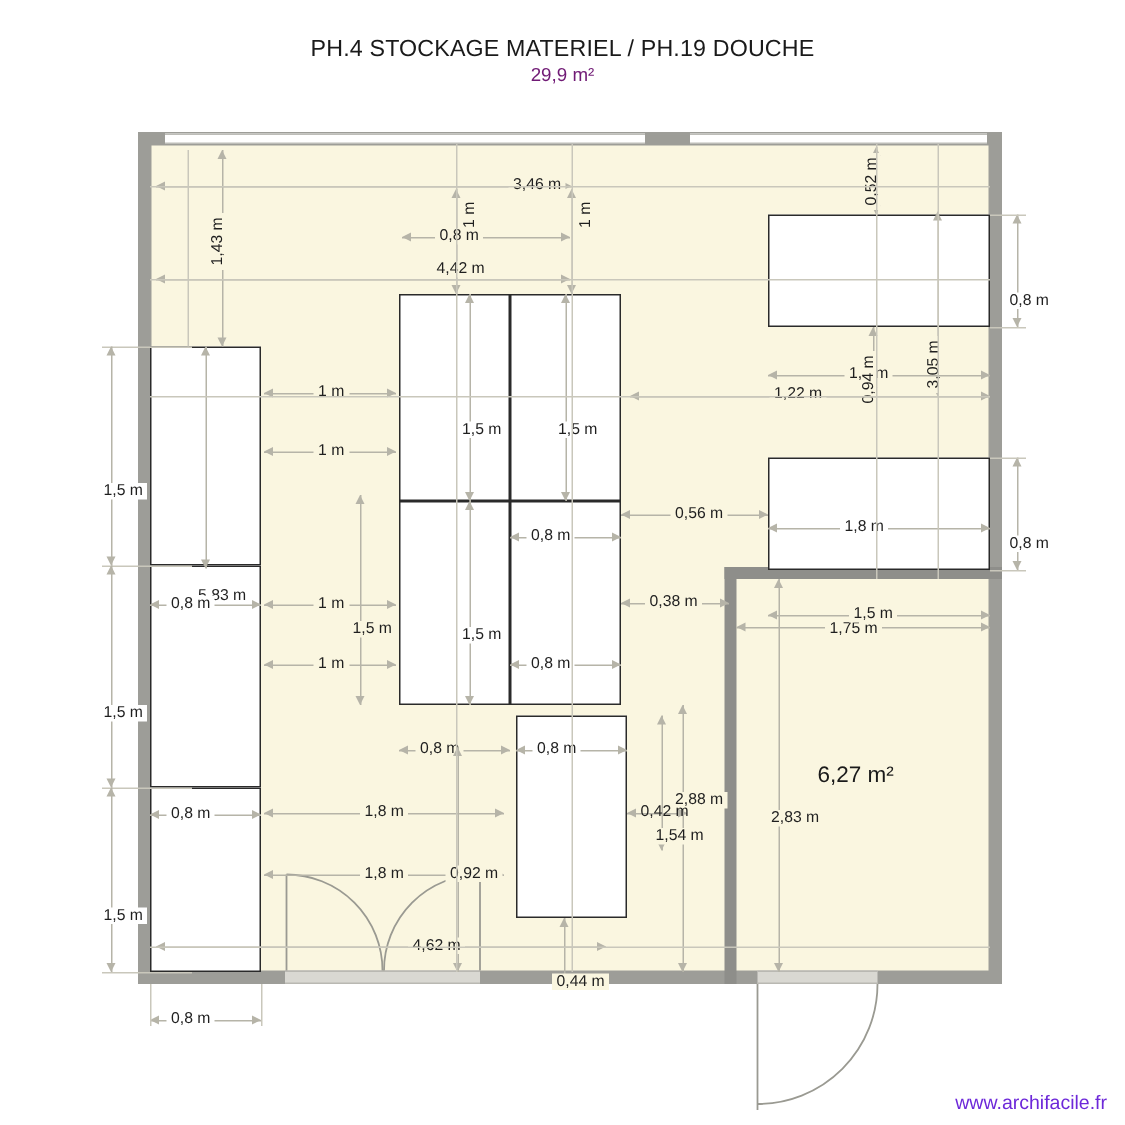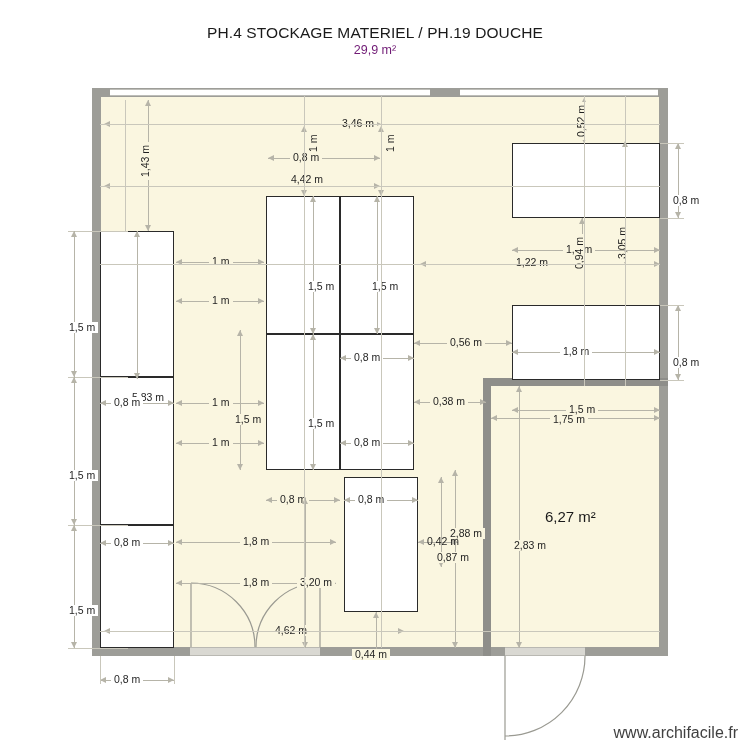--- a/index.html
+++ b/index.html
@@ -38,22 +38,22 @@
     top: 43px;
     width: 750px;
     text-align: center;
     font-size: 12.5px;
     color: #701a75;
   }
   .footer {
     position: absolute;
     right: 12px;
     bottom: 8px;
-    font-size: 16px;
-    color: #404040;
+    font-size: 13px;
+    color: #6d28d9;
   }
 
   
   #plan {
     position: absolute;
     left: 0;
     top: 0;
     width: 750px;
     height: 750px;
   }
@@ -363,33 +363,33 @@
 
     <div class="area-label" style="left:545px; top:508px;">6,27 m²</div>
 
     <div class="dim-h" style="left:176px; top:542px; width:160px;"></div>
     <div class="dim-txt" style="left:240px; top:536px;">1,8 m</div>
 
     <div class="dim-h" style="left:176px; top:583px; width:160px;"></div>
     <div class="dim-txt" style="left:240px; top:577px;">1,8 m</div>
 
     <div class="dim-v" style="left:305px; top:498px; height:150px;"></div>
-    <div class="dim-txt" style="left:297px; top:577px;">3,20 m</div>
+    <div class="dim-txt" style="left:297px; top:577px;">0,92 m</div>
 
     <div class="dim-h" style="left:104px; top:631px; width:300px;"></div>
     <div class="dim-txt" style="left:272px; top:625px;">4,62 m</div>
 
     <div class="dim-v" style="left:376px; top:612px; height:44px;"></div>
-    <div class="dim-txt" style="left:352px; top:649px;">0,44 m</div>
+    <div class="dim-txt" style="left:368px; top:649px;">0,44 m</div>
 
     <div class="dim-v" style="left:455px; top:470px; height:178px;"></div>
     <div class="dim-txt" style="left:447px; top:528px;">2,88 m</div>
 
     <div class="dim-v" style="left:441px; top:477px; height:90px;"></div>
-    <div class="dim-txt" style="left:434px; top:552px;">0,87 m</div>
+    <div class="dim-txt" style="left:434px; top:552px;">1,54 m</div>
 
     <div class="dim-h" style="left:418px; top:542px; width:40px;"></div>
     <div class="dim-txt" style="left:424px; top:536px; background:transparent;">0,42 m</div>
 
     <div class="ext ext-h" style="left:100px; top:124px; width:560px;"></div>
     <div class="ext ext-h" style="left:100px; top:186px; width:560px;"></div>
     <div class="ext ext-h" style="left:100px; top:264px; width:560px;"></div>
     <div class="ext ext-h" style="left:100px; top:631px; width:560px;"></div>
     <div class="ext ext-v" style="left:304px; top:96px; height:552px;"></div>
     <div class="ext ext-v" style="left:381px; top:96px; height:552px;"></div>

